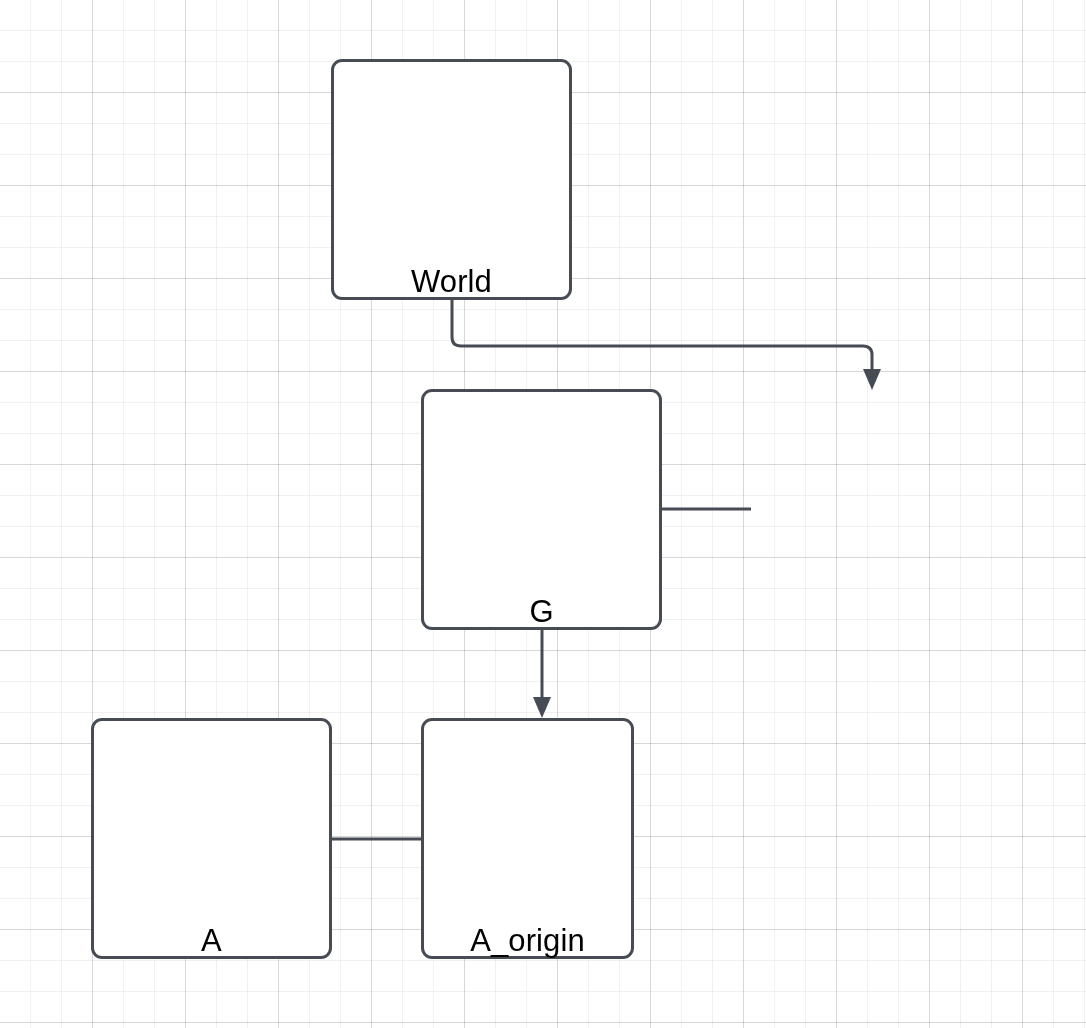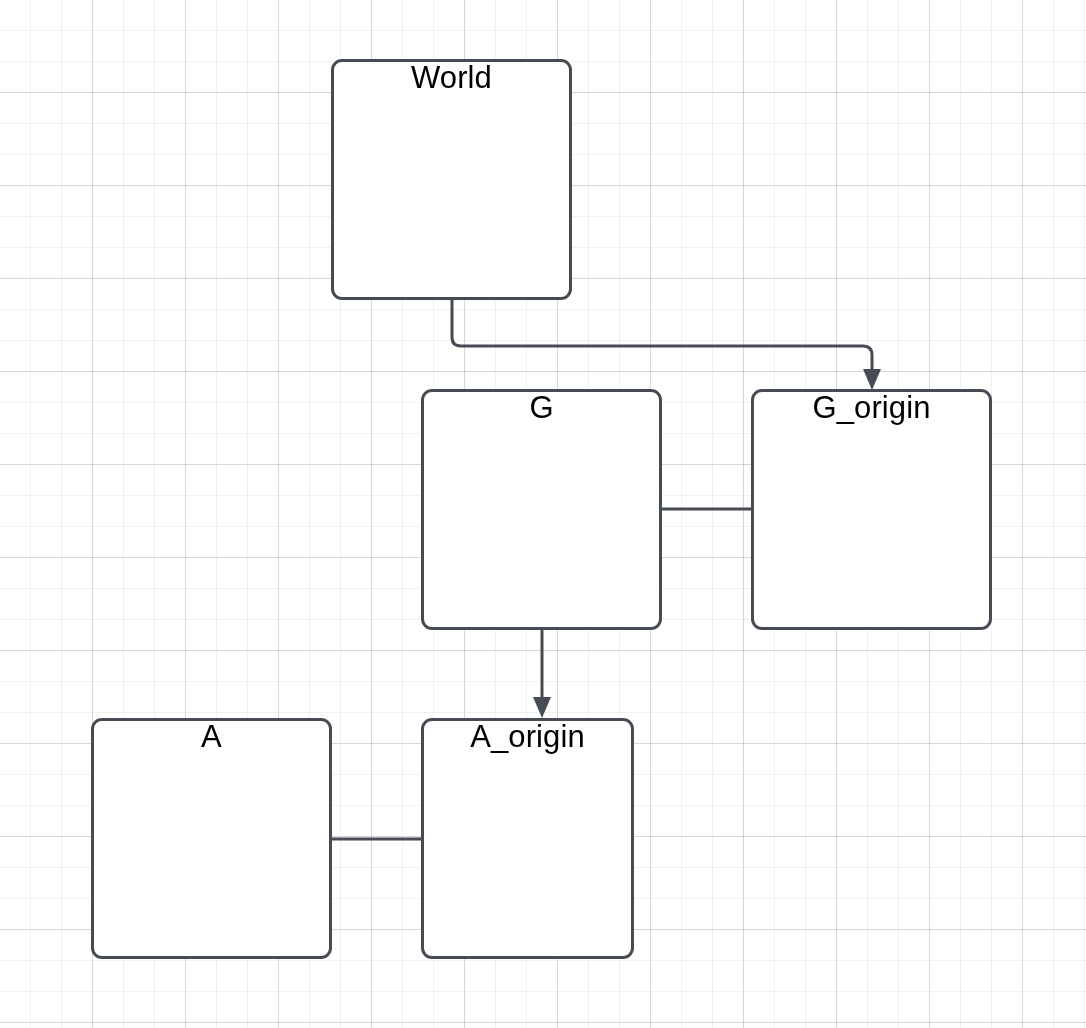--- a/index.html
+++ b/index.html
@@ -34,21 +34,21 @@
     height: 1028px;
     pointer-events: none;
   }
   .node {
     position: absolute;
     box-sizing: border-box;
     background: #ffffff;
     border: 3px solid #464B54;
     border-radius: 11px;
     display: flex;
-    align-items: flex-start;
+    align-items: flex-end;
     justify-content: center;
   }
   .node-label {
     font-family: "Liberation Sans", "DejaVu Sans", sans-serif;
     font-size: 31px;
     line-height: 1;
     color: #000000;
     letter-spacing: 0.1px;
     white-space: nowrap;
     user-select: none;
@@ -87,23 +87,20 @@
   </svg>
 
   <div class="node" id="node-world">
     <span class="node-label">World</span>
   </div>
 
   <div class="node" id="node-g">
     <span class="node-label">G</span>
   </div>
 
-  <div class="node" id="node-g-origin">
-    <span class="node-label">G_origin</span>
-  </div>
 
   <div class="node" id="node-a">
     <span class="node-label">A</span>
   </div>
 
   <div class="node" id="node-a-origin">
     <span class="node-label">A_origin</span>
   </div>
 
 </div>

